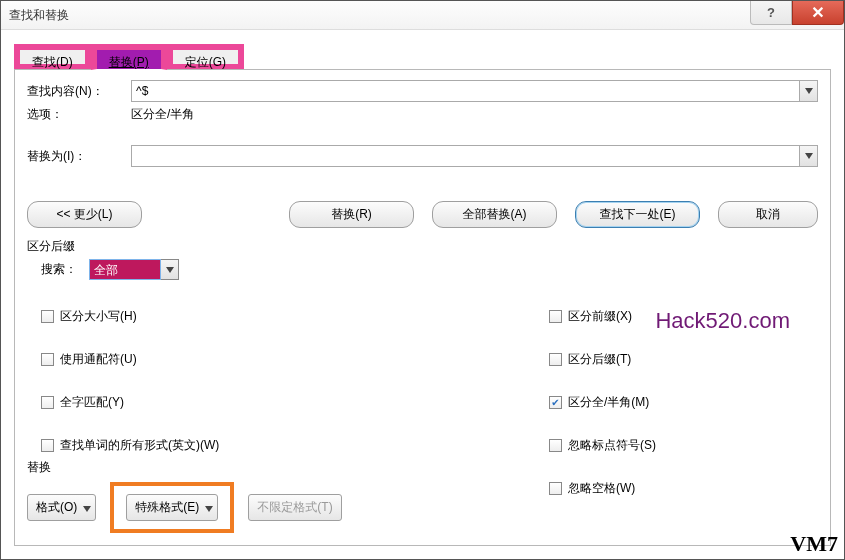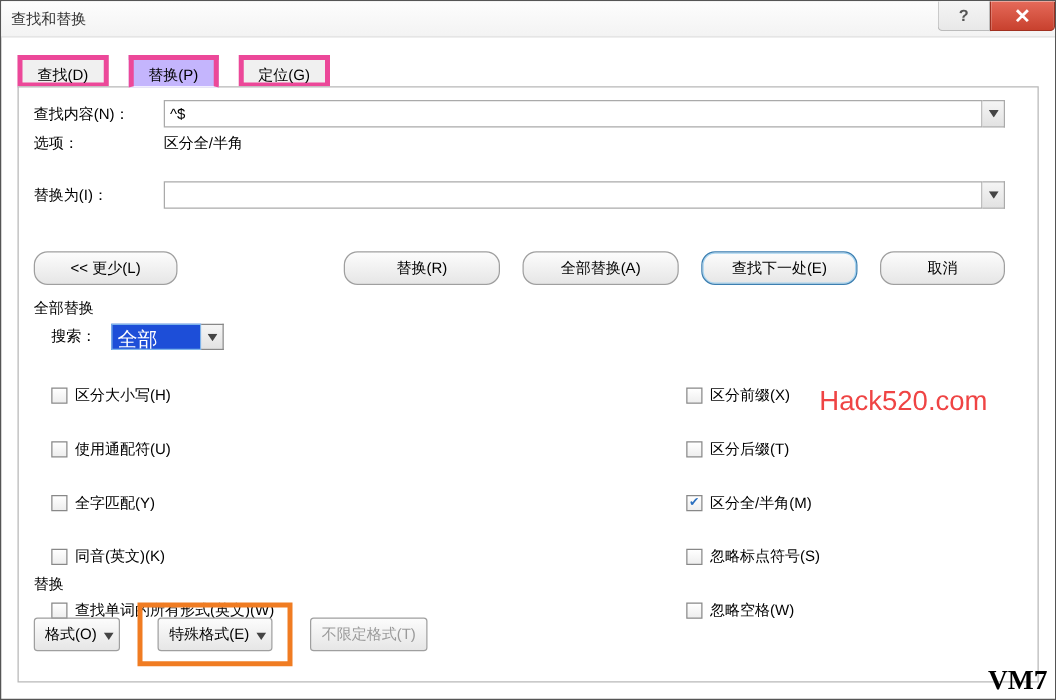--- a/index.html
+++ b/index.html
@@ -7,55 +7,55 @@
 .window { width: 845px; height: 560px; border: 1px solid #555; background: #fff; position: relative; }
 .titlebar { height: 29px; background: linear-gradient(#fdfdfd,#f3f3f3); border-bottom: 1px solid #ddd; display: flex; align-items: center; padding-left: 8px; position: relative; }
 .titlebar-text { font-size: 12px; color: #333; }
 .titlebar-buttons { position: absolute; right: 0; top: 0; display: flex; height: 100%; }
 .title-btn { width: 42px; height: 24px; display: flex; align-items: center; justify-content: center; border: 1px solid #bbb; border-top: none; background: linear-gradient(#f5f5f5,#e8e8e8); }
 .title-btn.help { border-radius: 0 0 0 4px; }
 .title-btn.close { width: 52px; background: linear-gradient(#e56a5a,#c8412e); border: 1px solid #a03020; border-top:none; border-radius: 0 0 4px 0; color: #fff; font-size: 16px; font-weight: bold; }
 .help-q { font-size: 13px; color: #555; font-weight: bold; }
 .content { position: absolute; left: 13px; right: 13px; top: 42px; bottom: 13px; }
 .tabs { display: flex; height: 26px; }
-.tab { padding: 4px 12px; border: 4px solid #ec4899; background: #f0f0f0; margin-right: 16px; position: relative; top: 1px; cursor: pointer; }
-.tab.active { background: #c4b5fd; border-bottom: 1px solid #fff; z-index: 2; }
-.panel { border: 1px solid #b8b8b8; padding: 10px 26px 12px 12px; height: calc(100% - 26px); position: relative; background: #fff; }
+.tab { padding: 4px 12px; border: 6px solid #ec4899; background: #f0f0f0; margin-right: 0; position: relative; top: 1px; cursor: pointer; }
+.tab.active { background: #a21caf; border-bottom: 1px solid #fff; z-index: 2; text-decoration: underline; }
+.panel { border: 1px solid #b8b8b8; padding: 10px 12px 12px 12px; height: calc(100% - 26px); position: relative; background: #fff; }
 .row { display: flex; align-items: center; margin-bottom: 4px; }
 .label { width: 104px; }
 .combo { flex: 1; display: flex; }
 .combo input { flex: 1; height: 22px; border: 1px solid #aaa; padding: 2px 4px; font-family: inherit; font-size: 12px; }
 .combo .drop { width: 18px; height: 22px; border: 1px solid #aaa; border-left: none; background: linear-gradient(#f5f5f5,#e2e2e2); display:flex; align-items:center; justify-content:center; }
 .drop svg { width:8px; height:6px; }
 .btnrow { margin-top: 34px; display: flex; gap: 0; }
 .btn { height: 27px; border: 1px solid #9f9f9f; background: linear-gradient(#fcfcfc,#e6e6e6); padding: 0 8px; font-family: inherit; font-size: 12px; cursor: pointer; border-radius: 3px; display:inline-flex; align-items:center; justify-content:center; }
 .btn.default { border: 1px solid #3c7fb1; box-shadow: 0 0 0 1px #a5d3f0 inset; }
 .btnrow .btn { width: 125px; border-radius: 11px; }
 .btnrow .spacer { flex: 1; }
 .btnrow .gap { width: 18px; }
 .section-label { margin-top: 10px; margin-bottom: 4px; }
 .search-line { display:flex; align-items:center; margin-left: 14px; margin-bottom: 8px; }
 .search-line .lbl { width: 48px; }
 .select { display:flex; }
-.select .selbox { width: 72px; height: 21px; border: 1px solid #7eb4ea; background: #1d4ed8; color: #fff; padding: 2px 4px; font-size:16px; }
+.select .selbox { width: 72px; height: 21px; border: 1px solid #7eb4ea; background: #be185d; color: #fff; padding: 2px 4px; font-size:12px; }
 .select .drop { width:18px; height:21px; border:1px solid #888; border-left:none; background: linear-gradient(#f5f5f5,#e2e2e2); display:flex;align-items:center;justify-content:center;}
 .checks { display: flex; margin-left: 14px; }
 .checkcol { display: flex; flex-direction: column; gap: 6px; }
 .checkcol.left { width: 508px; }
 .check { display: flex; align-items: center; gap: 6px; margin-top: 20px; }
 .cb { width: 13px; height: 13px; border: 1px solid #888; background: linear-gradient(#fff,#eee); display:inline-flex; align-items:center; justify-content:center; }
 .cb.checked::after { content:"✔"; font-size:10px; color:#2a6fbf; line-height:1; }
 .bottom-area { position: absolute; left: 12px; right: 12px; bottom: 12px; }
 .bottom-label { margin-bottom: 6px; }
 .bottom-btns { display: flex; align-items: center; gap: 14px; }
 .btn.dd { padding-right: 4px; }
 .btn.dd .tri { margin-left: 6px; display:inline-block; }
 .btn.disabled { color: #9a9a9a; }
 .highlight-box { border: 4px solid #f07c22; padding: 8px 12px; display:inline-flex; }
-.watermark { position: absolute; right: 40px; top: 238px; font-size: 22px; color: #ef4444; font-family: Arial, sans-serif; pointer-events:none; }
+.watermark { position: absolute; right: 40px; top: 238px; font-size: 22px; color: #701a75; font-family: Arial, sans-serif; pointer-events:none; }
 .vm7 { position: absolute; right: 6px; bottom: 2px; font-family: "Times New Roman", serif; font-weight: bold; font-size: 22px; }
 </style>
 </head>
 <body>
 
 <div class="window">
   <div class="titlebar">
     <span class="titlebar-text">查找和替换</span>
     <div class="titlebar-buttons">
       <div class="title-btn help">
@@ -122,21 +122,21 @@
         <div class="gap"></div>
         <button class="btn default">
             <span>查找下一处(E)</span>
           </button>
         <div class="gap"></div>
         <button class="btn" style="width:100px">
             <span>取消</span>
           </button>
       </div>
 
-      <div class="section-label">全部替换</div>
+      <div class="section-label">区分后缀</div>
 
       <div class="search-line">
         <div class="lbl">搜索：</div>
         <div class="select">
           <div class="selbox">全部</div>
           <div class="drop">
             <svg viewBox="0 0 8 6">
                 <path d="M0 0 L8 0 L4 6 Z" fill="#444"></path>
               </svg>
           </div>
@@ -152,24 +152,20 @@
           <div class="check">
               <span class="cb"></span>
               <span>使用通配符(U)</span>
             </div>
           <div class="check">
               <span class="cb"></span>
               <span>全字匹配(Y)</span>
             </div>
           <div class="check">
               <span class="cb"></span>
-              <span>同音(英文)(K)</span>
-            </div>
-          <div class="check">
-              <span class="cb"></span>
               <span>查找单词的所有形式(英文)(W)</span>
             </div>
         </div>
         <div class="checkcol">
           <div class="check">
               <span class="cb"></span>
               <span>区分前缀(X)</span>
             </div>
           <div class="check">
               <span class="cb"></span>

